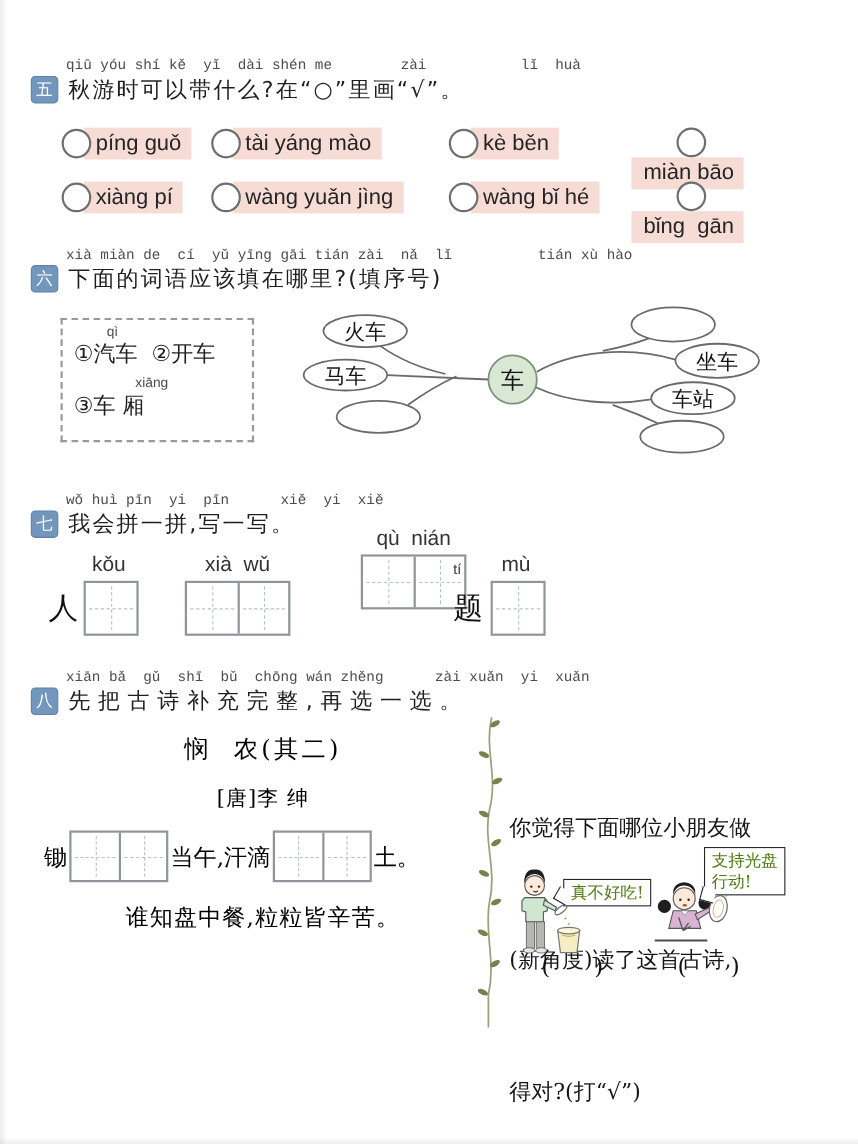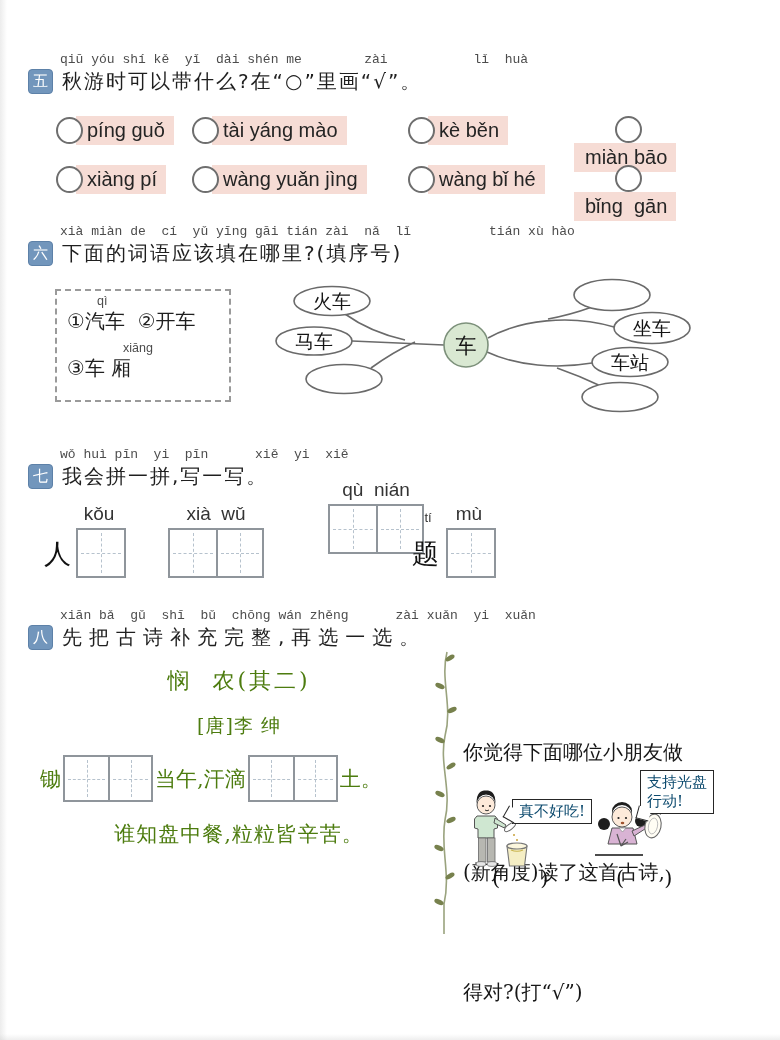--- a/index.html
+++ b/index.html
@@ -44,44 +44,44 @@
   .cell + .cell { border-left:2px solid #8f959b; }
   .cell::before { content:""; position:absolute; left:3px; right:3px; top:50%;
     border-top:1px dashed #b6c2cd; }
   .cell::after { content:""; position:absolute; top:3px; bottom:3px; left:50%;
     border-left:1px dashed #b6c2cd; }
 
   
   .pgroup { position:absolute; }
   .lblrow { display:flex; align-items:flex-end; margin-bottom:3px;
     font-family:"Liberation Sans",sans-serif; color:#333; }
-  .lblrow .pref-l { text-align:center; font-size:13px; }
+  .lblrow .pref-l { text-align:left; font-size:13px; }
   .lblrow .cell-l { text-align:center; font-size:19px; white-space:pre; }
   .bodyrow { display:flex; align-items:center; }
   .hz { font-size:27px; color:#111; line-height:1; margin-right:2px; }
 
   
   .poem { position:absolute; left:40px; top:666px; width:398px; text-align:center;
-    font-family:"DejaVu Serif", serif; color:#4d7c0f; }
+    font-family:"DejaVu Serif", serif; color:#000000; }
   .poem .ptitle { font-size:22px; letter-spacing:3px; white-space:pre; }
   .poem .pauthor { font-size:19px; margin-top:17px; letter-spacing:1px; white-space:pre; }
   .poem .pline { display:flex; align-items:center; justify-content:flex-start;
     margin-top:16px; font-size:21px; text-align:left; }
   .poem .pline .grid { margin:0 2px; }
   .poem .pcell { width:43px; height:43px; }
   .poem .pline2 { font-size:21px; margin-top:18px; letter-spacing:1px; }
 
   .vine { position:absolute; left:432px; top:648px; }
 
   .qblock { position:absolute; left:463px; top:652px; width:305px;
     font-family:"DejaVu Serif", serif; font-size:20px; color:#161616; line-height:40px;
     white-space:pre; }
   .figure { position:absolute; }
   .bubble { position:absolute; border:1.6px solid #262626; background:#fff;
-    font-family:"DejaVu Serif",serif; font-size:15px; color:#0c4a6e; padding:2px 6px;
+    font-family:"DejaVu Serif",serif; font-size:15px; color:#4d7c0f; padding:2px 6px;
     line-height:19px; z-index:3; }
   .bubble .tail { position:absolute; width:12px; height:12px; background:#fff;
     border-left:1.6px solid #262626; border-bottom:1.6px solid #262626;
     transform:rotate(30deg); }
   .bubble-boy .tail { left:-8px; bottom:2px; }
   .bubble-girl .tail { left:-4px; bottom:-7px; transform:rotate(15deg); }
   .answer { position:absolute; font-size:21px; color:#111; white-space:pre;
     font-family:"DejaVu Serif", serif; }
 </style>
 </head>

